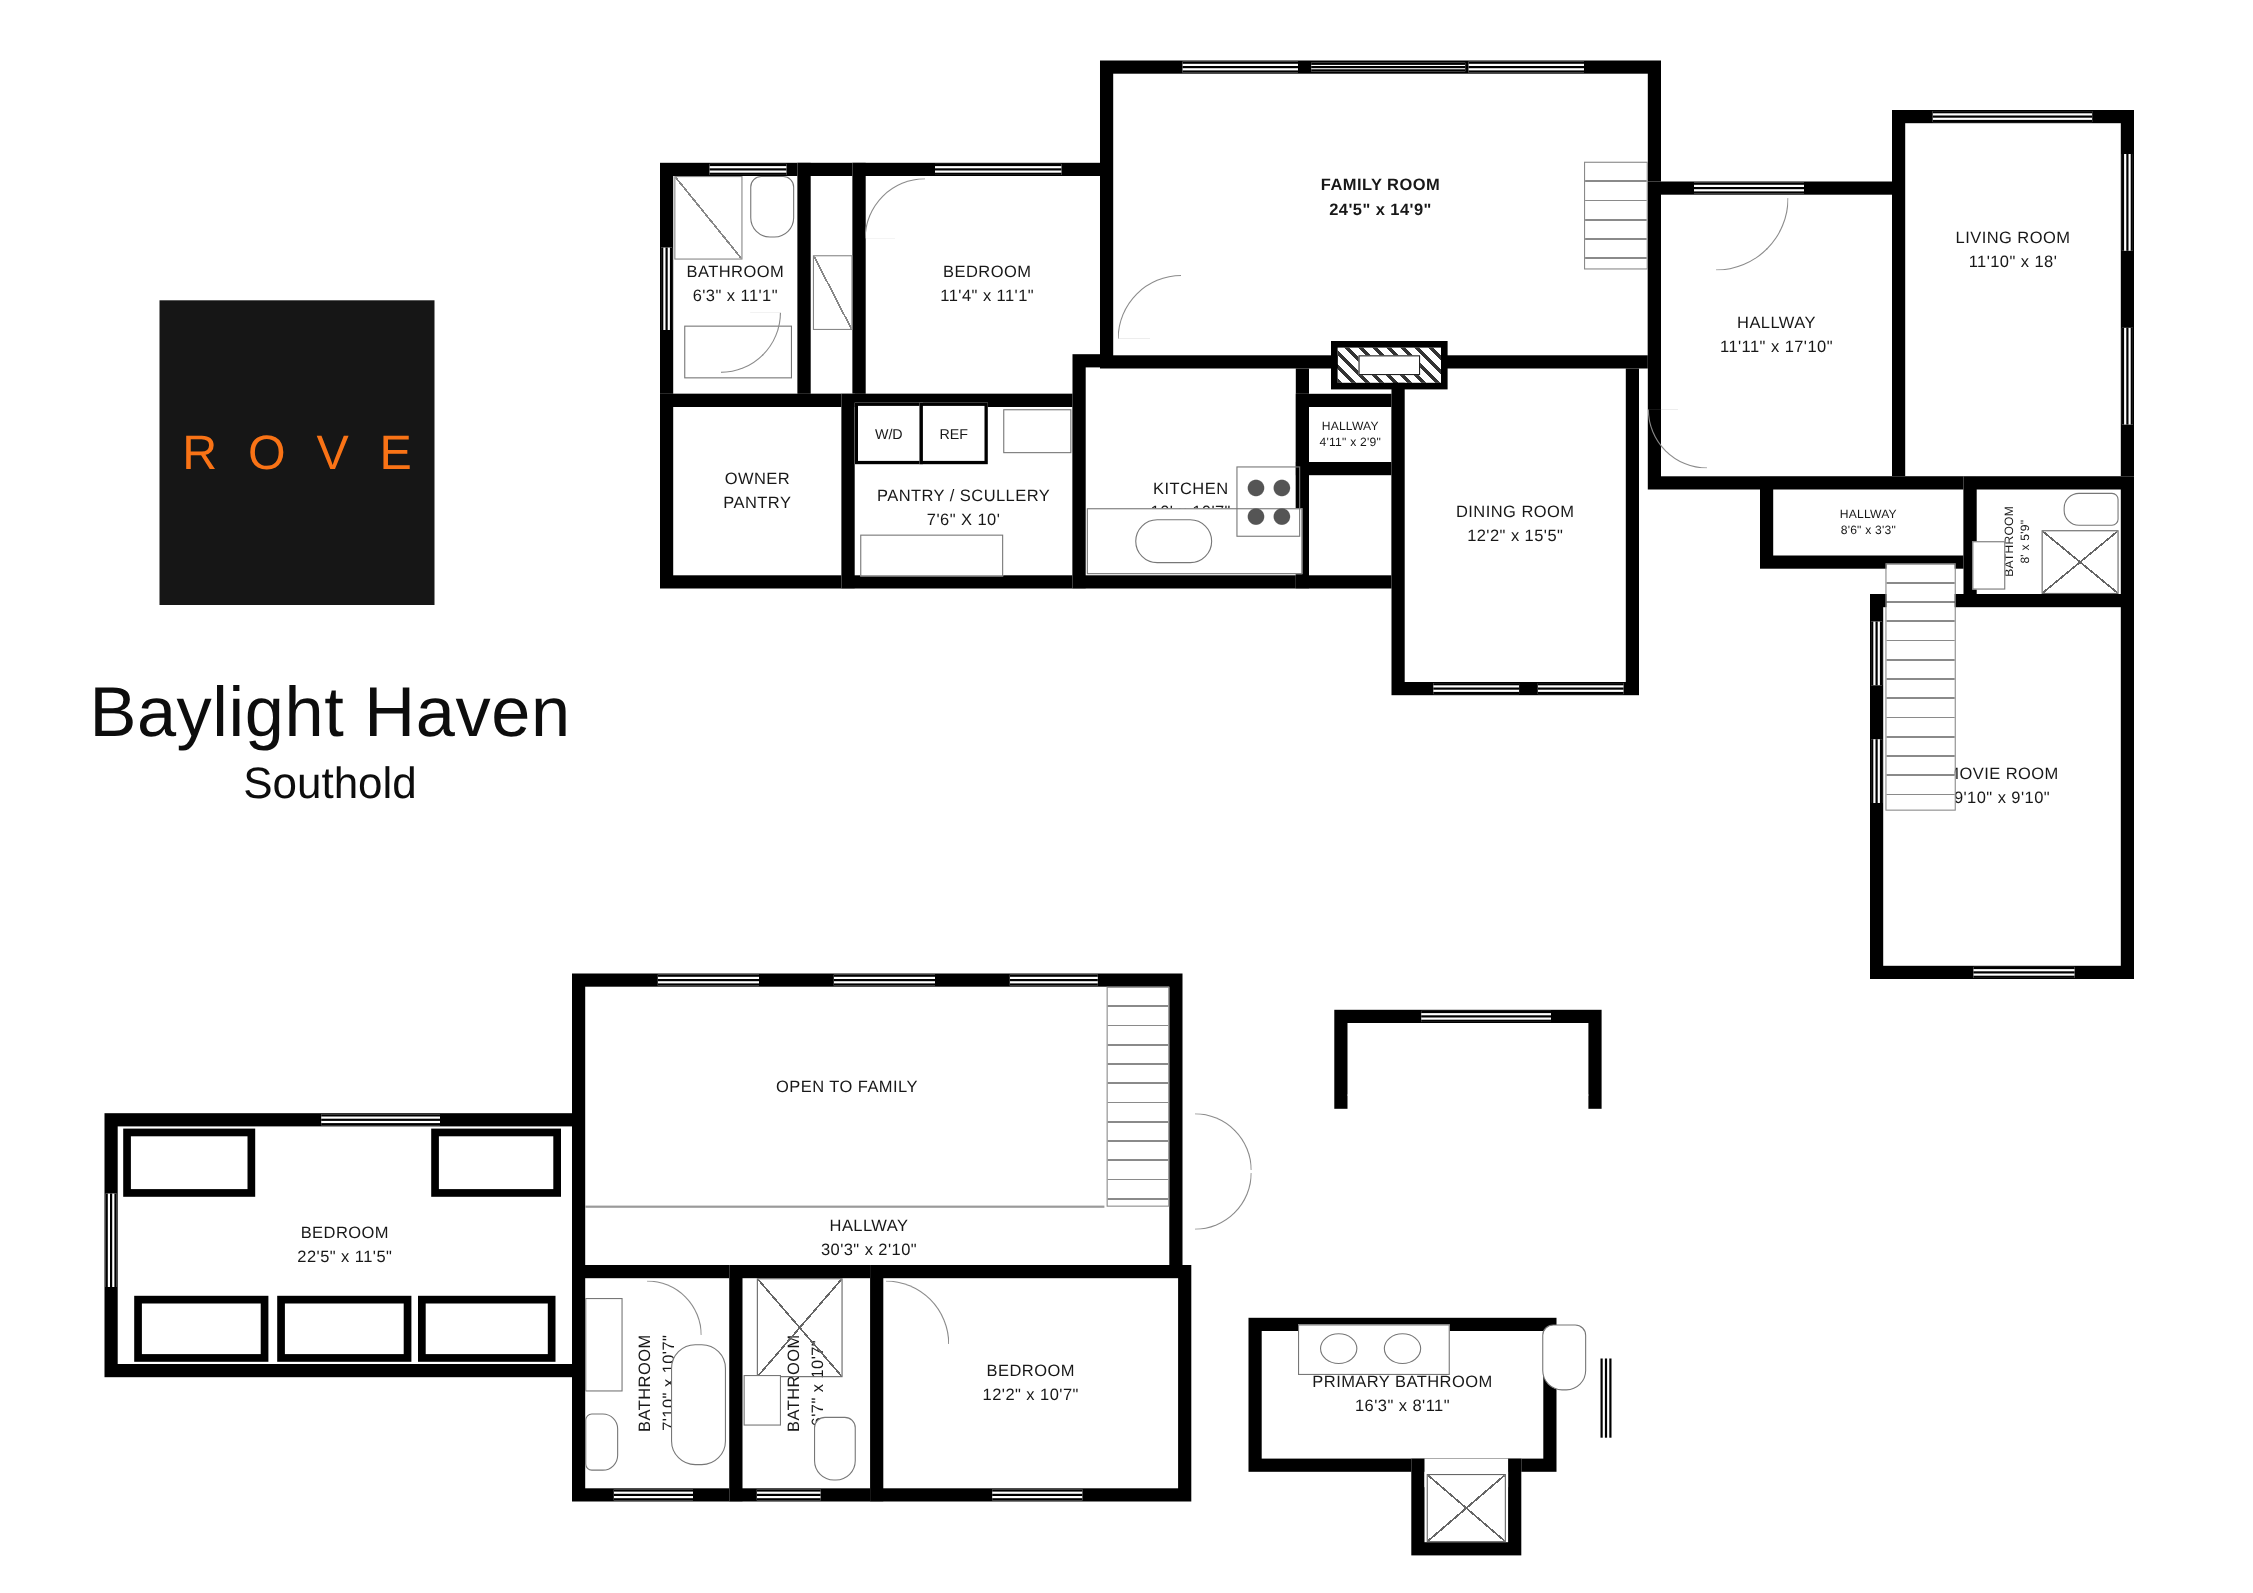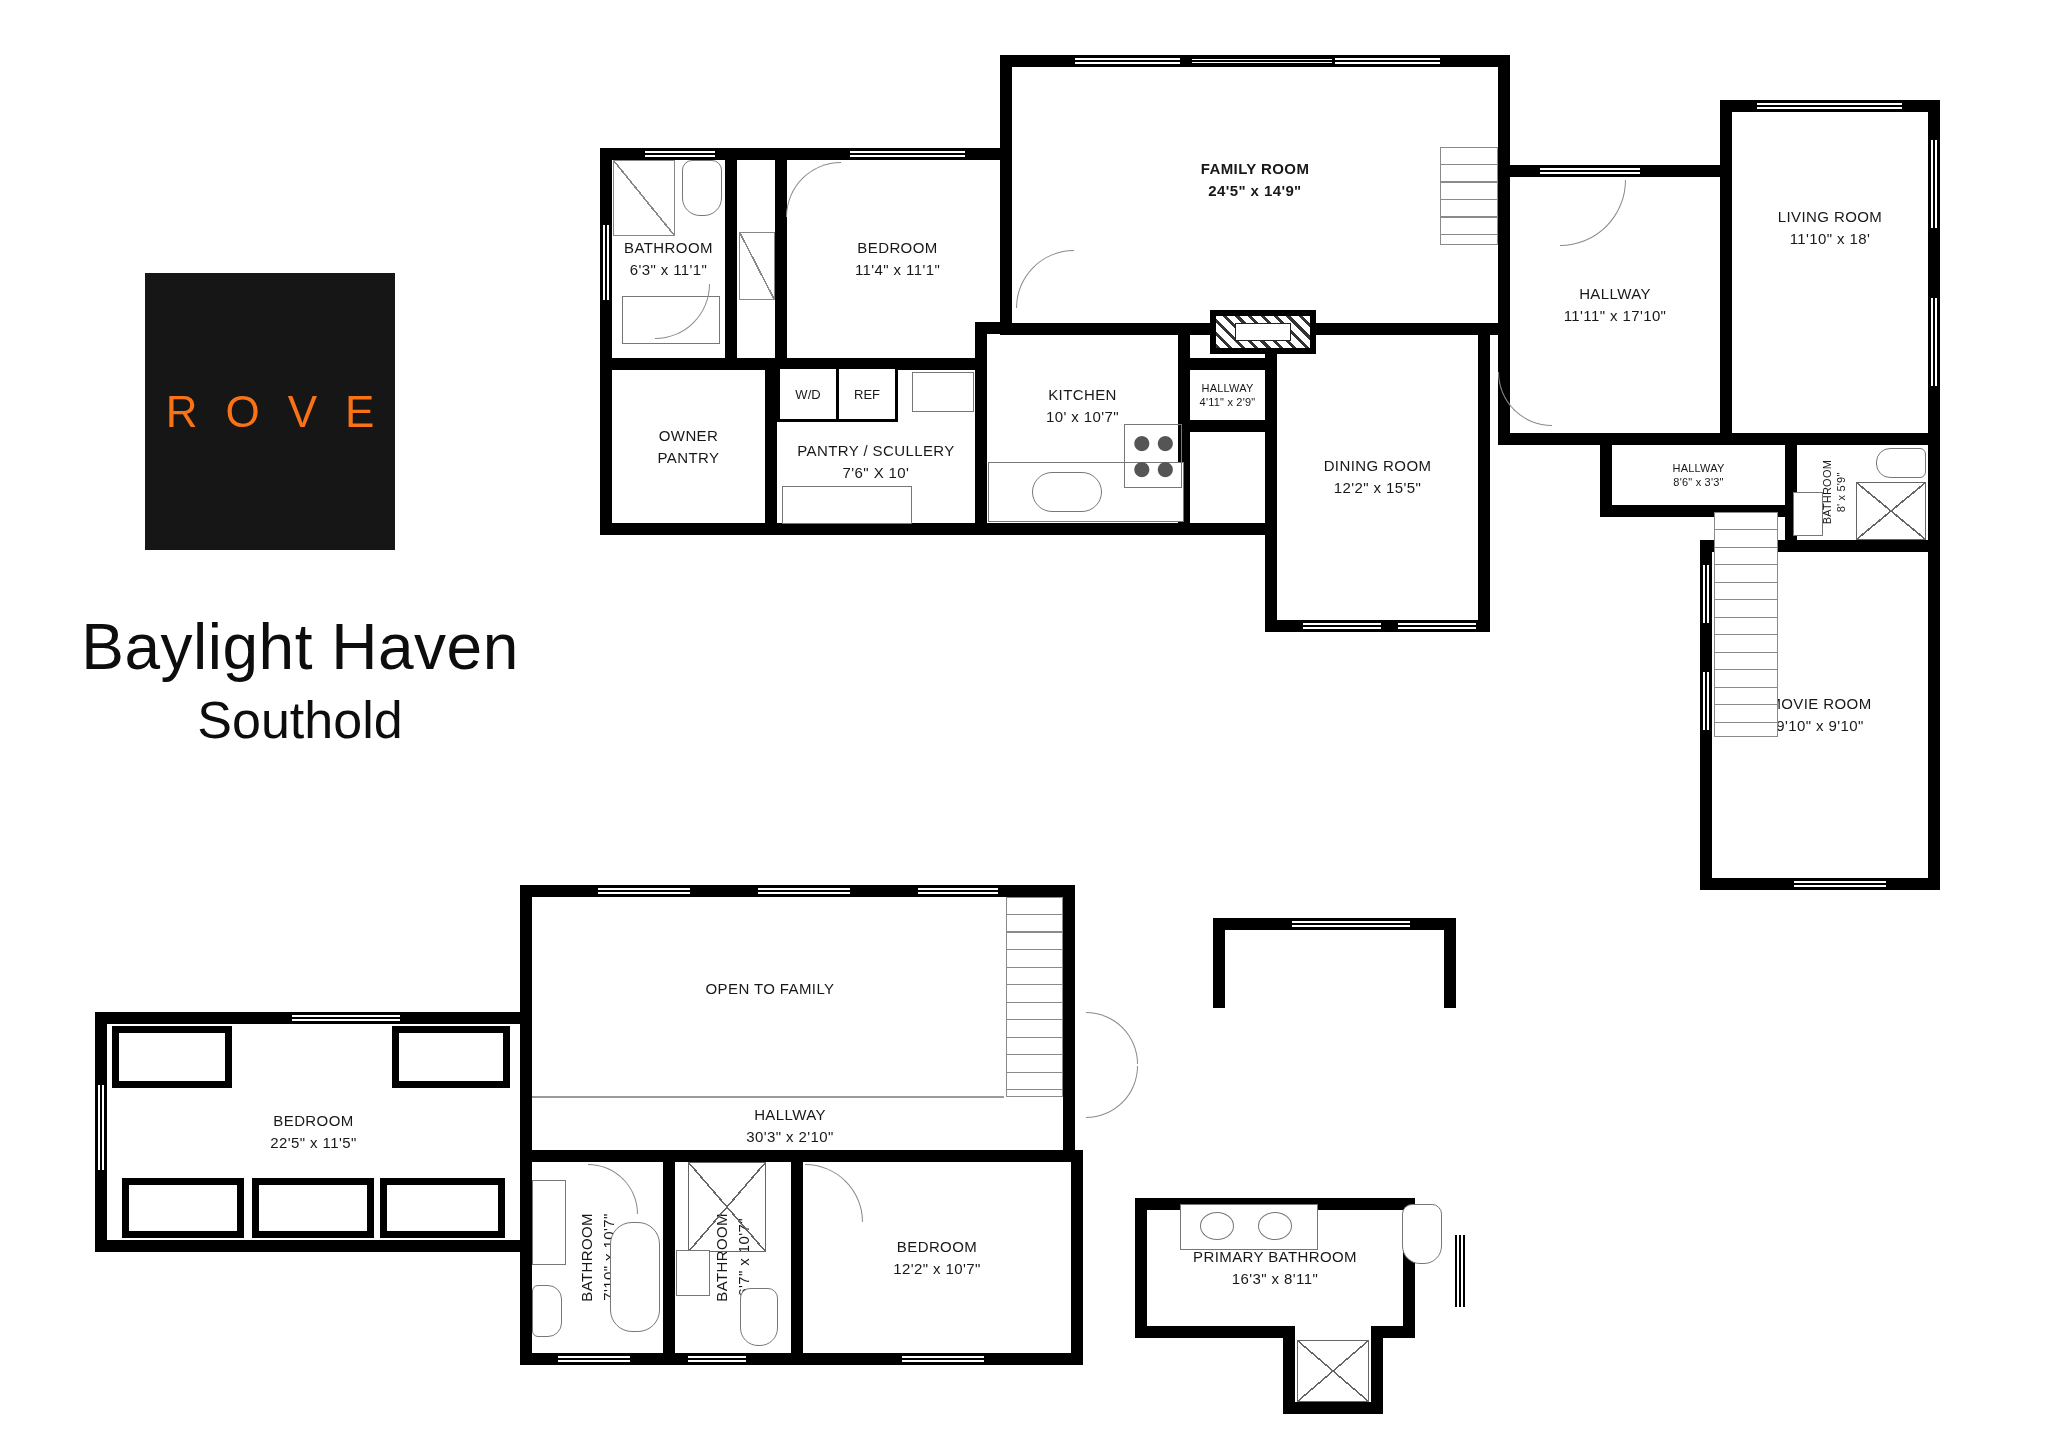--- a/index.html
+++ b/index.html
@@ -51,21 +51,21 @@
   .arc-bl{border-left-width:1.5px;border-bottom-width:1.5px;border-radius:0 0 0 100%;}
   .arc-br{border-right-width:1.5px;border-bottom-width:1.5px;border-radius:0 0 100% 0;}
   .arc-tl{border-left-width:1.5px;border-top-width:1.5px;border-radius:100% 0 0 0;}
   .arc-tr{border-right-width:1.5px;border-top-width:1.5px;border-radius:0 100% 0 0;}
   
   .logo{position:absolute;left:145px;top:273px;width:250px;height:277px;background:#161616;
         display:flex;align-items:center;justify-content:center;z-index:2;}
   .logo-text{color:#f97316;font-size:44px;letter-spacing:28px;padding-left:28px;font-weight:400;}
   .title-block{position:absolute;left:20px;top:610px;width:560px;text-align:center;z-index:2;}
   .title{font-size:64px;color:#0d0d0d;letter-spacing:.5px;}
-  .subtitle{font-size:52px;color:#0d0d0d;margin-top:6px;}
+  .subtitle{font-size:40px;color:#0d0d0d;margin-top:6px;}
 </style>
 </head>
 <body>
 
 <main id="canvas">
 
   <div class="logo">
     <span class="logo-text">ROVE</span>
   </div>
   <div class="title-block">
@@ -105,21 +105,21 @@
 
   <div class="box" style="left:777px;top:366px;width:62px;height:56px;">
     <span>W/D</span>
   </div>
   <div class="box" style="left:836px;top:366px;width:62px;height:56px;">
     <span>REF</span>
   </div>
   <div class="fix" style="left:912px;top:372px;width:62px;height:40px;"></div>
   <div class="fix" style="left:782px;top:486px;width:130px;height:38px;"></div>
 
-  <div class="room" style="left:975px;top:322px;width:215px;height:213px;">
+  <div class="room" style="left:975px;top:322px;width:215px;height:213px;align-items:flex-end;">
     <div class="lbl" style="margin-bottom:46px;">
       <div>KITCHEN</div>
       <div>10' x 10'7"</div>
     </div>
   </div>
   <div class="fix" style="left:988px;top:462px;width:196px;height:60px;"></div>
   <div class="fix tub" style="left:1032px;top:472px;width:70px;height:40px;"></div>
   <div class="stove" style="left:1124px;top:424px;width:58px;height:64px;"></div>
 
   <div class="room small" style="left:1178px;top:358px;width:99px;height:74px;">

